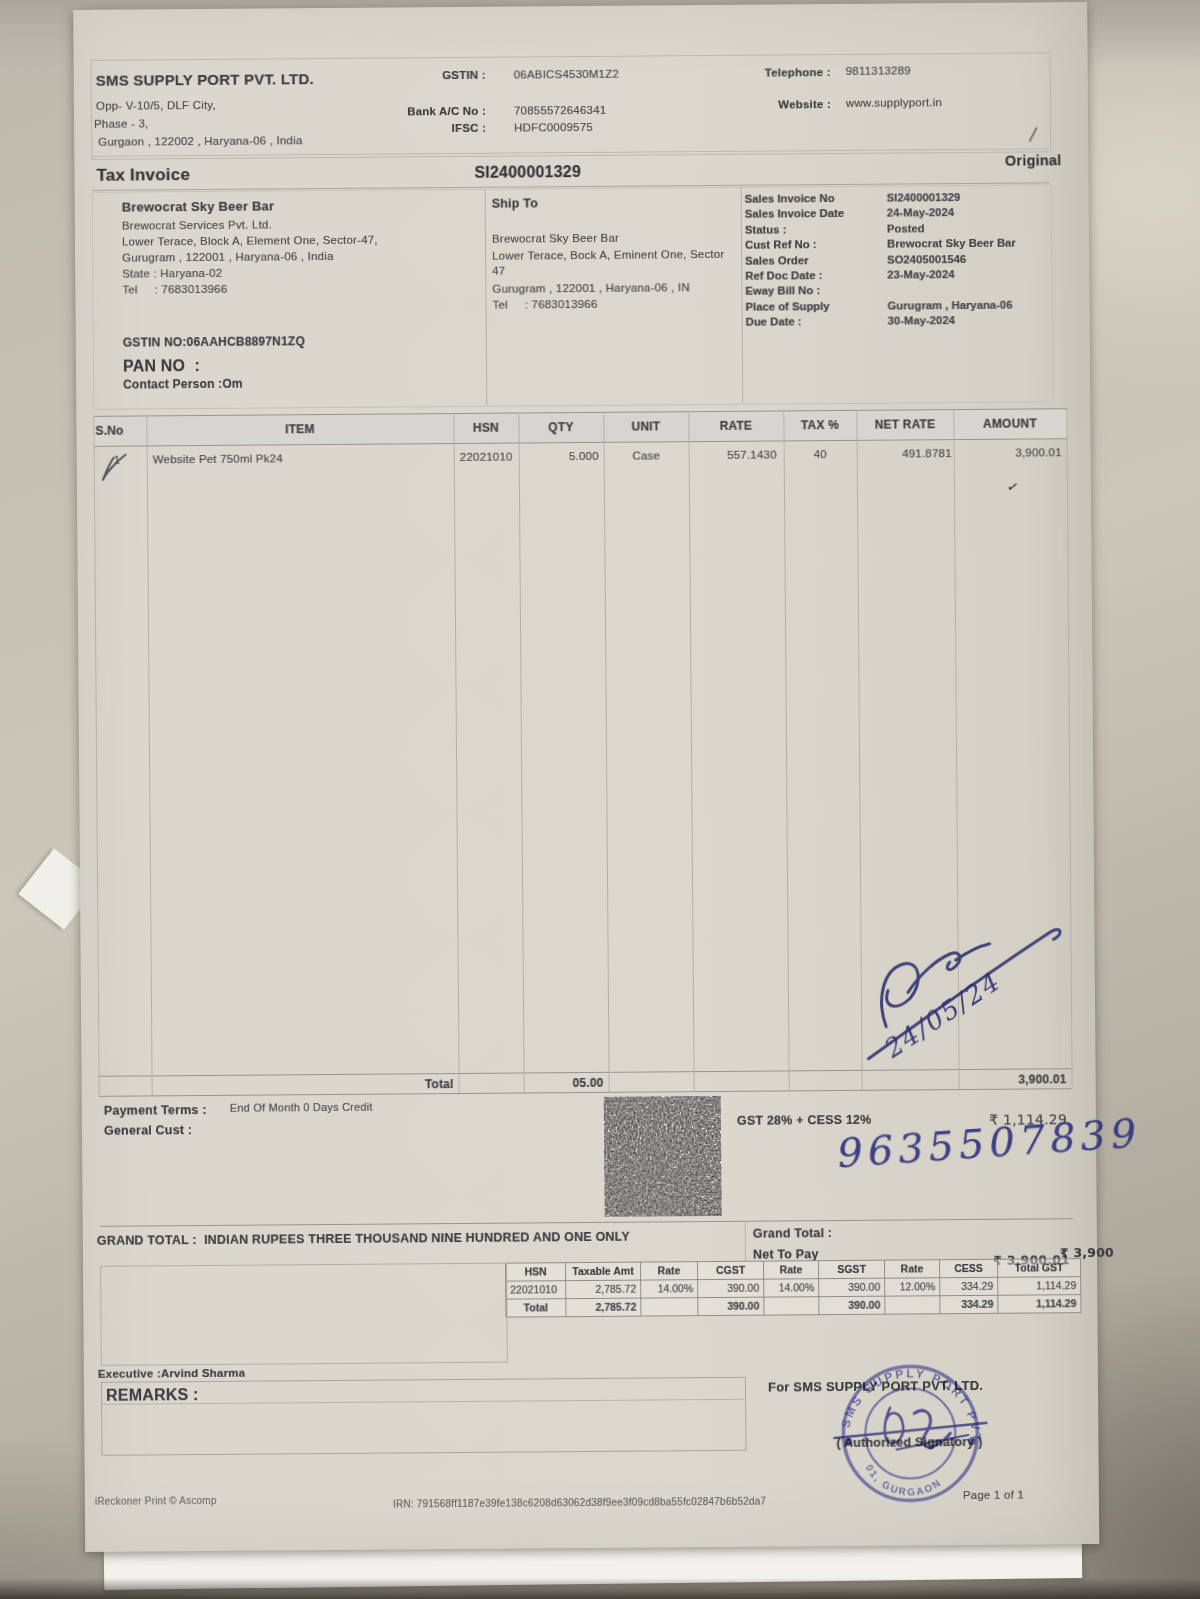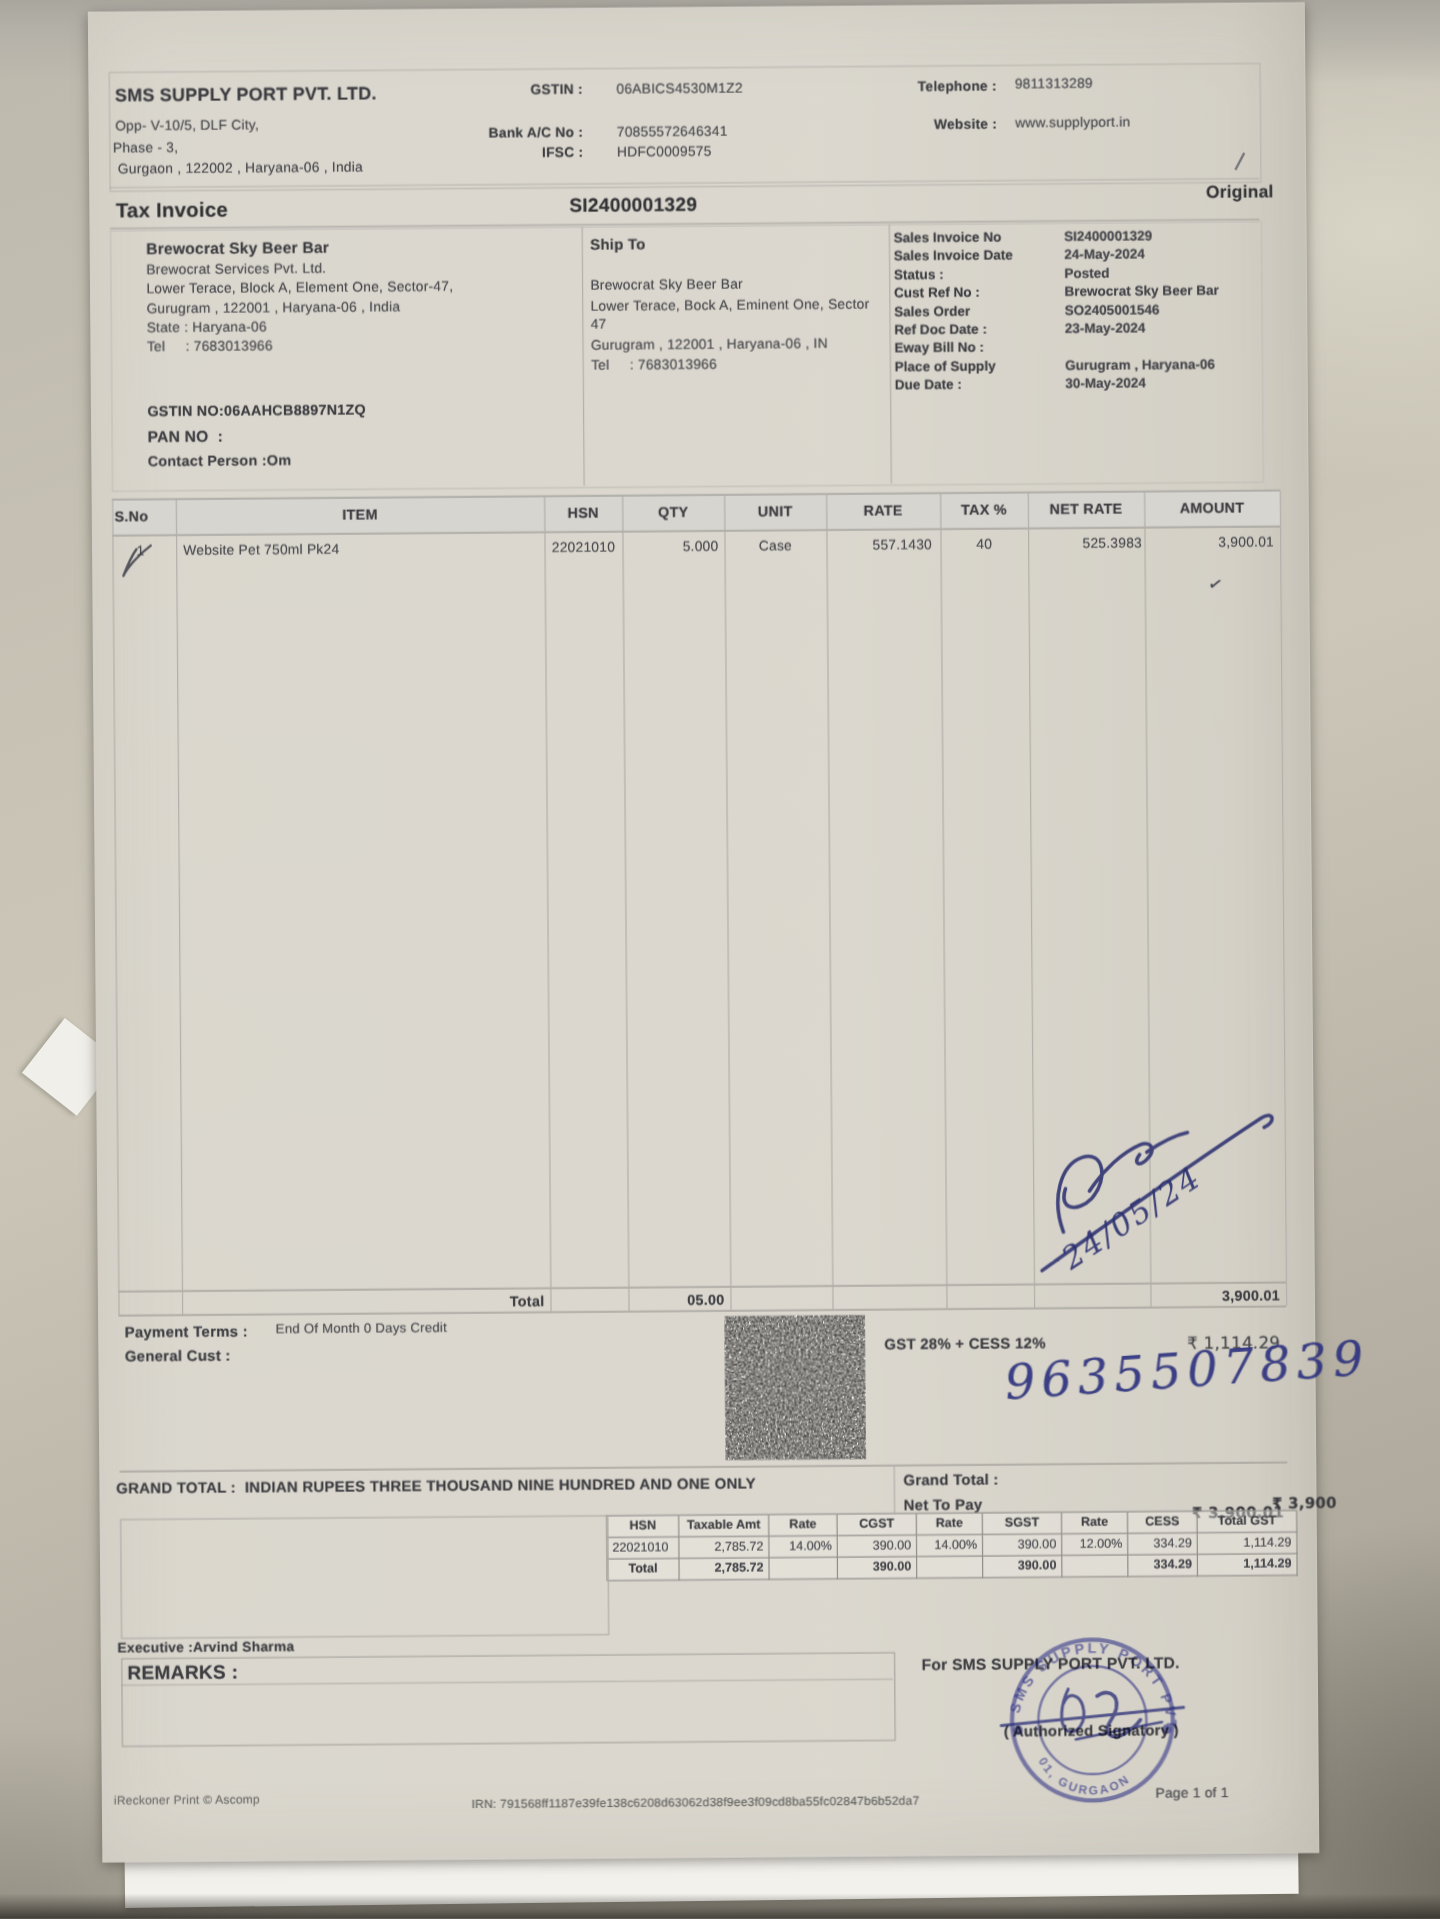--- a/index.html
+++ b/index.html
@@ -79,24 +79,24 @@
   <div class="hl" style="left:17px;top:180px;width:958px"></div>
 
   <div class="box" style="left:17px;top:182px;width:958px;height:216px;border-color:#c2c0ba"></div>
   <div class="vl" style="left:410px;top:182px;height:216px"></div>
   <div class="vl" style="left:666px;top:182px;height:216px"></div>
 
   <div class="pt b" style="left:47px;top:190px;font-size:13px">Brewocrat Sky Beer Bar</div>
   <div class="pt" style="left:47px;top:210px">Brewocrat Services Pvt. Ltd.</div>
   <div class="pt" style="left:47px;top:226px">Lower Terace, Block A, Element One, Sector-47,</div>
   <div class="pt" style="left:47px;top:242px">Gurugram , 122001 , Haryana-06 , India</div>
-  <div class="pt" style="left:47px;top:258px">State : Haryana-06</div>
+  <div class="pt" style="left:47px;top:258px">State : Haryana-02</div>
   <div class="pt" style="left:47px;top:274px;white-space:pre">Tel     : 7683013966</div>
   <div class="pt b" style="left:47px;top:326px;font-size:12px">GSTIN NO:06AAHCB8897N1ZQ</div>
-  <div class="pt b" style="left:47px;top:347px;font-size:13px;white-space:pre">PAN NO  :</div>
+  <div class="pt b" style="left:47px;top:347px;font-size:16px;white-space:pre">PAN NO  :</div>
   <div class="pt b" style="left:47px;top:368px;font-size:12px">Contact Person :Om</div>
 
   <div class="pt b" style="left:417px;top:190px;font-size:12.5px">Ship To</div>
   <div class="pt" style="left:417px;top:226px">Brewocrat Sky Beer Bar</div>
   <div class="pt" style="left:417px;top:242px;width:237px;white-space:normal;line-height:15px">Lower Terace, Bock A, Eminent One, Sector 47</div>
   <div class="pt" style="left:417px;top:276px">Gurugram , 122001 , Haryana-06 , IN</div>
   <div class="pt" style="left:417px;top:292px;white-space:pre">Tel     : 7683013966</div>
 
   <div class="abs" style="left:670px;top:188px;width:302px;font-size:11.3px;text-shadow:0 0 .6px rgba(90,90,96,.55)">
     <div class="metarow">
@@ -167,21 +167,21 @@
     <div class="pt" style="left:37px;top:444px">1</div>
     <svg class="abs" style="left:20px;top:436px" width="34" height="38" viewBox="0 0 34 38">
       <path d="M6,34 C10,24 14,16 17,12 M6,34 C9,28 18,17 29,9" stroke="#33333e" stroke-width="2" fill="none" stroke-linecap="round" opacity=".8"></path>
     </svg>
     <div class="pt" style="left:76px;top:444px">Website Pet 750ml Pk24</div>
     <div class="pt c" style="left:377px;top:444px;width:65px">22021010</div>
     <div class="pt r" style="left:442px;top:444px;width:80px">5.000</div>
     <div class="pt c" style="left:527px;top:444px;width:85px">Case</div>
     <div class="pt r" style="left:612px;top:444px;width:88px">557.1430</div>
     <div class="pt c" style="left:707px;top:444px;width:73px">40</div>
-    <div class="pt r" style="left:780px;top:444px;width:95px">525.3983</div>
+    <div class="pt r" style="left:780px;top:444px;width:95px">491.8781</div>
     <div class="pt r" style="left:877px;top:444px;width:108px">3,900.01</div>
   </div>
   <div class="pt" style="left:930px;top:476px;font-size:14px;color:#3a3a46;transform:rotate(14deg)">✓</div>
 
   <div class="pt b r" style="left:70px;top:1070px;width:302px;font-size:12px">Total</div>
   <div class="pt b r" style="left:442px;top:1070px;width:80px;font-size:12px">05.00</div>
   <div class="pt b r" style="left:877px;top:1070px;width:108px;font-size:12px">3,900.01</div>
 
   <div class="pt b" style="left:22px;top:1094px;font-size:12.5px">Payment Terms :</div>
   <div class="pt" style="left:148px;top:1093px;font-size:11px">End Of Month 0 Days Credit</div>

